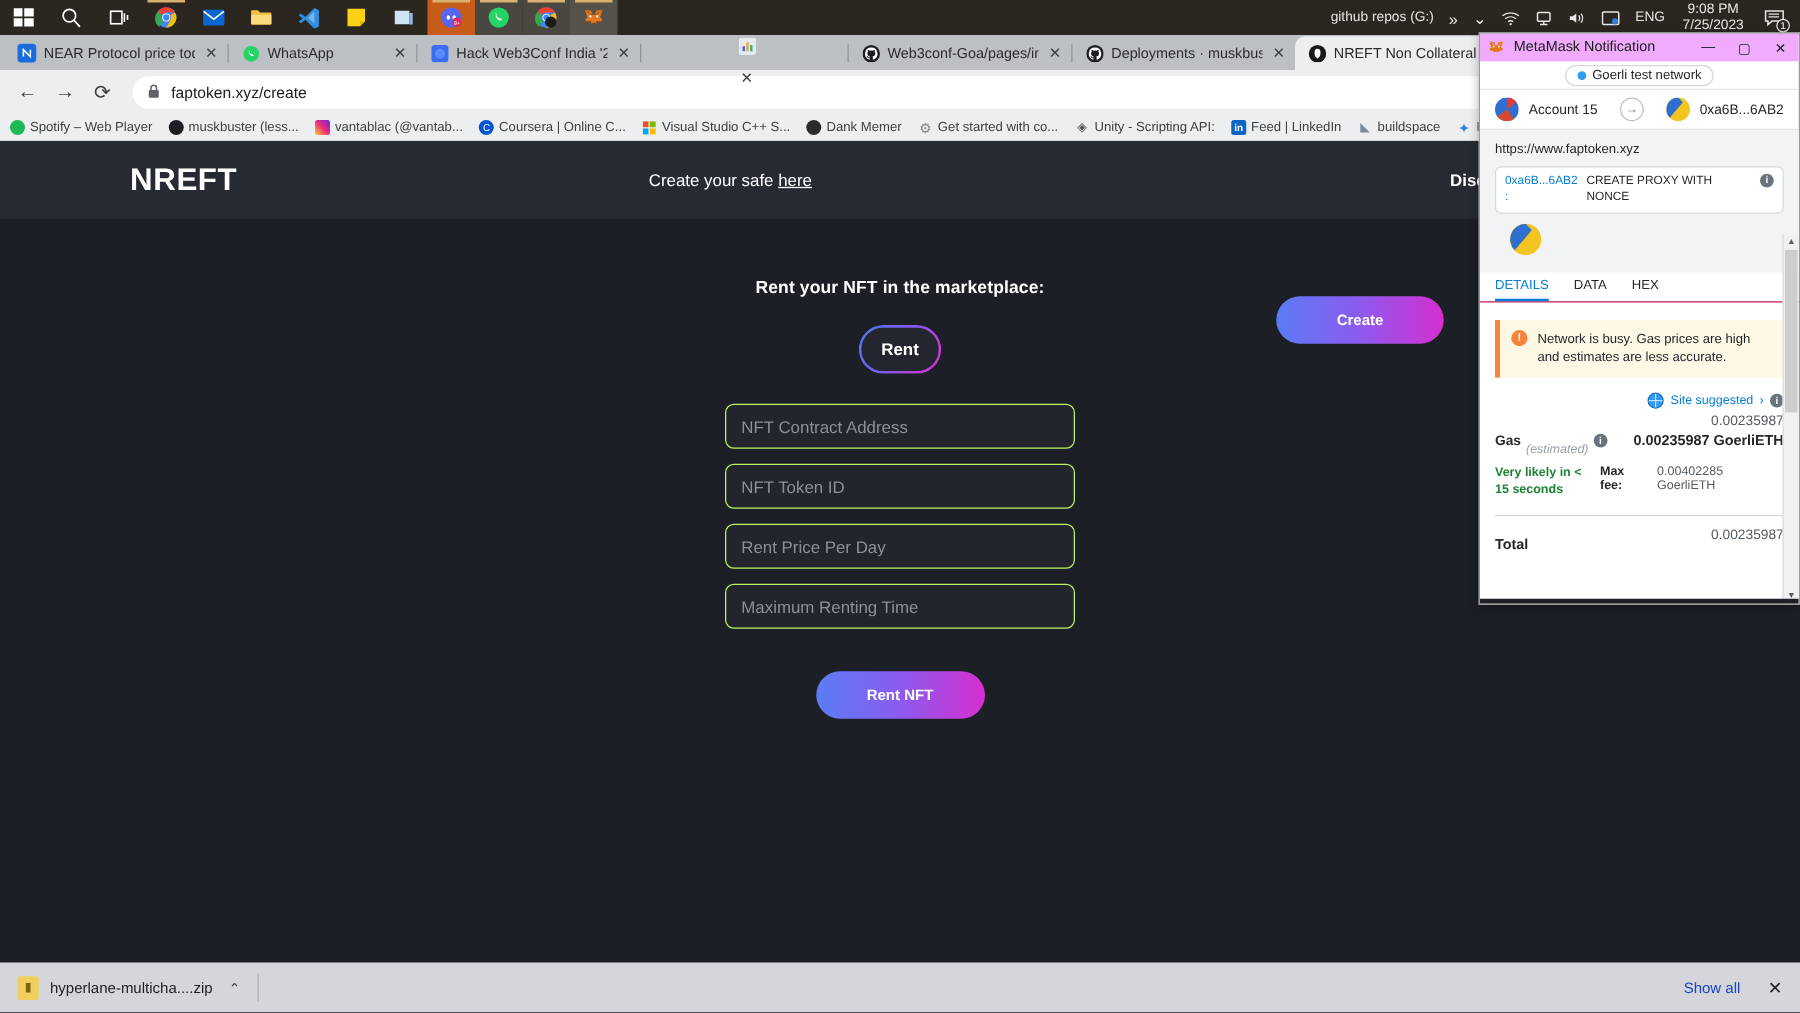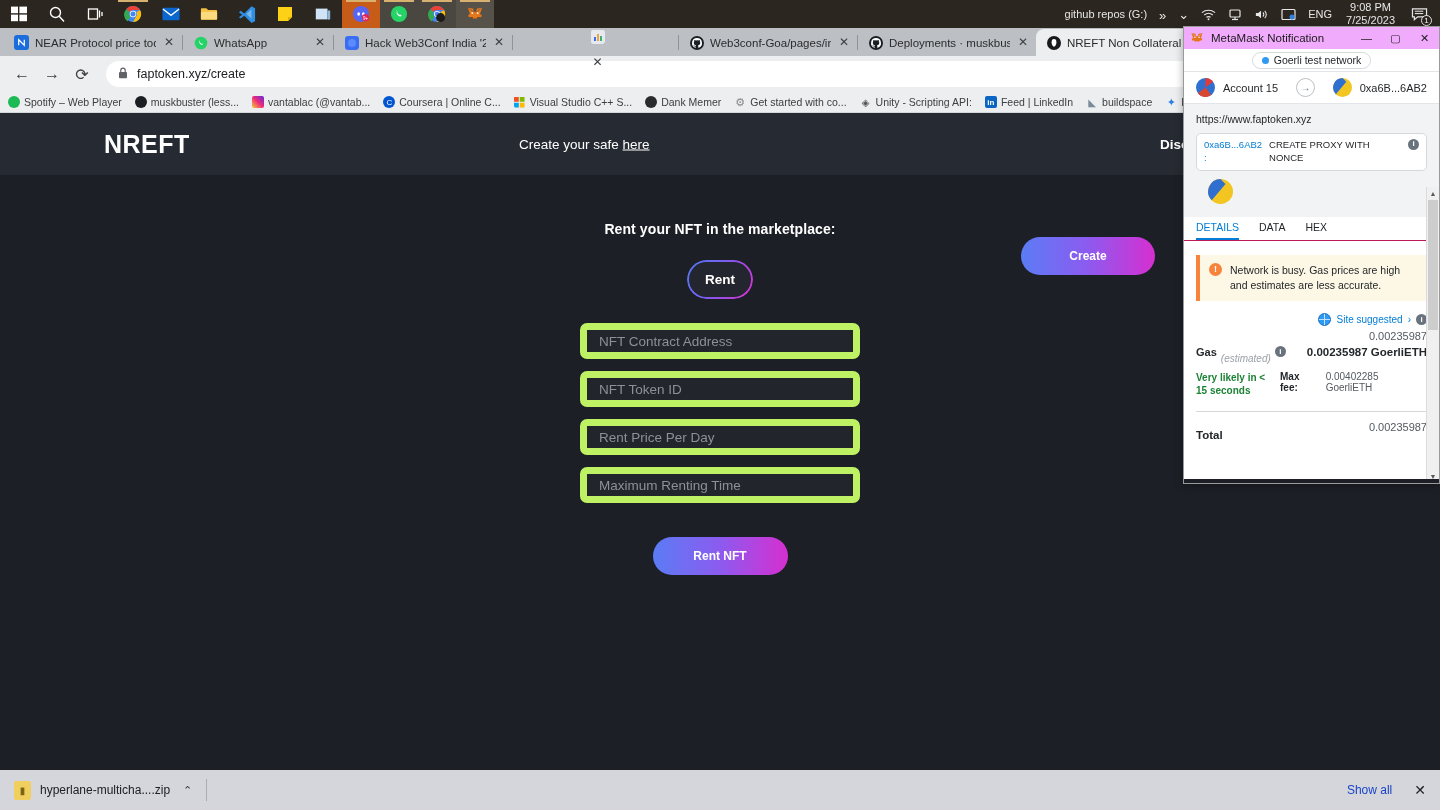--- a/index.html
+++ b/index.html
@@ -151,21 +151,21 @@
   .rent-tab::before {
     content: ""; position: absolute; inset: -2px; border-radius: 21px;
     padding: 2px;
     background: linear-gradient(120deg, #4f7bf0 0%, #7b5cf0 45%, #e02fd0 100%);
     -webkit-mask: linear-gradient(#000 0 0) content-box, linear-gradient(#000 0 0);
     -webkit-mask-composite: xor; mask-composite: exclude;
   }
   .form { margin: 26px auto 0; width: 280px; }
   .field {
     width: 280px; height: 36px; background: #22252c;
-    border: 7px solid #bef264; border-radius: 7px;
+    border: 1px solid #bef264; border-radius: 7px;
     color: #d8d8d8; font-size: 13.5px; padding: 0 12px;
     margin-bottom: 12px; outline: none;
     font-family: "Liberation Sans", sans-serif;
   }
   .field::placeholder { color: #8c9099; }
   .rent-nft-btn {
     margin: 22px auto 0; width: 135px; height: 38px; display: block;
   }
 
   

